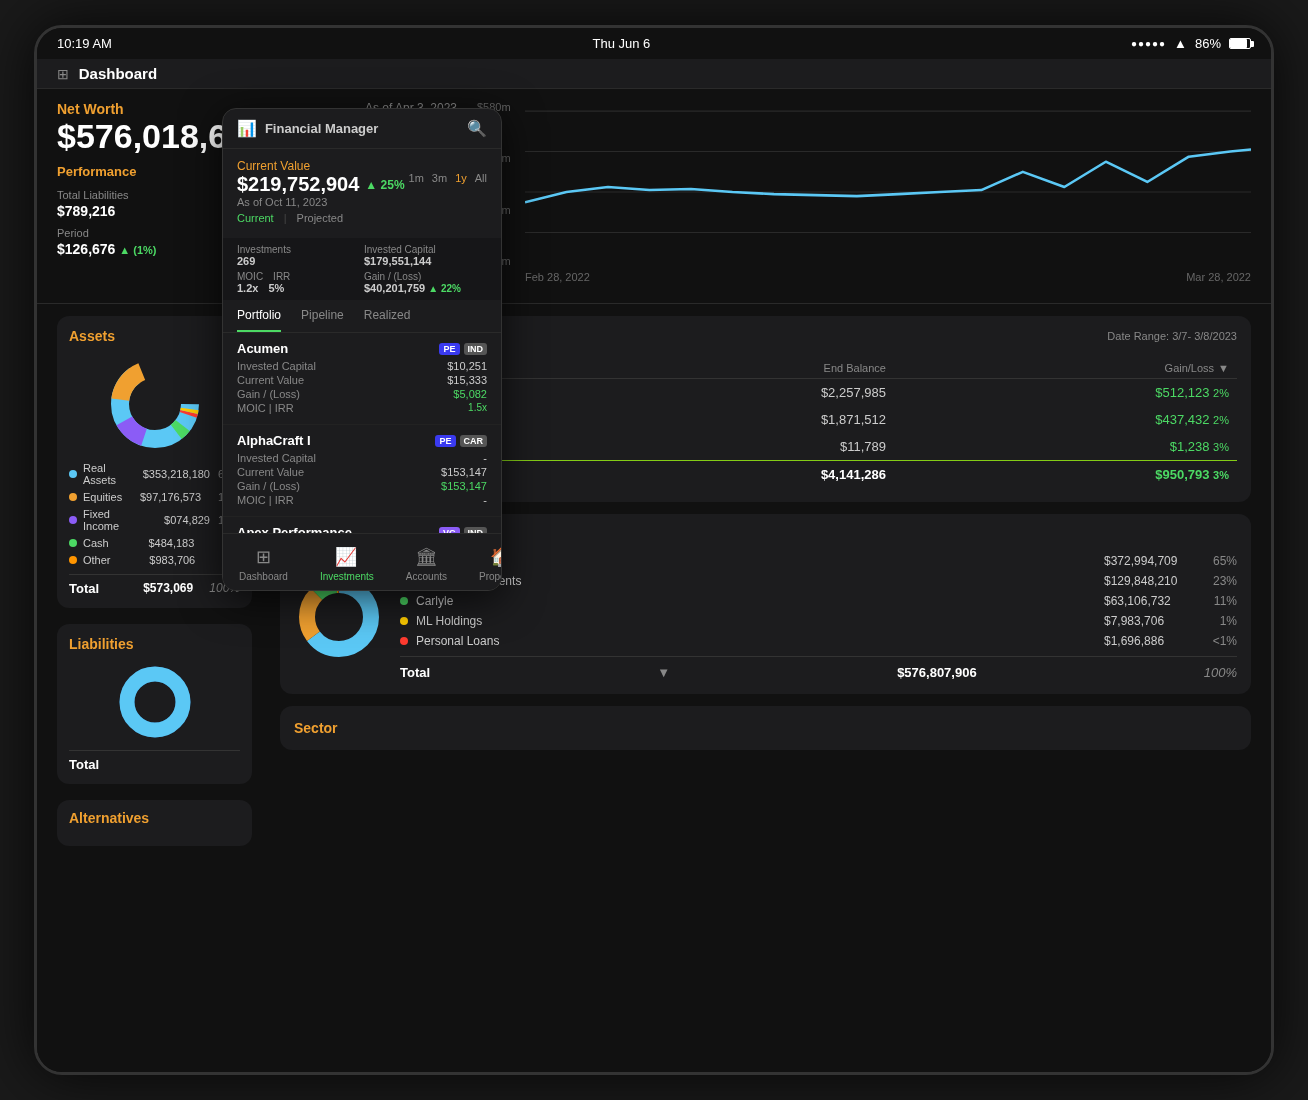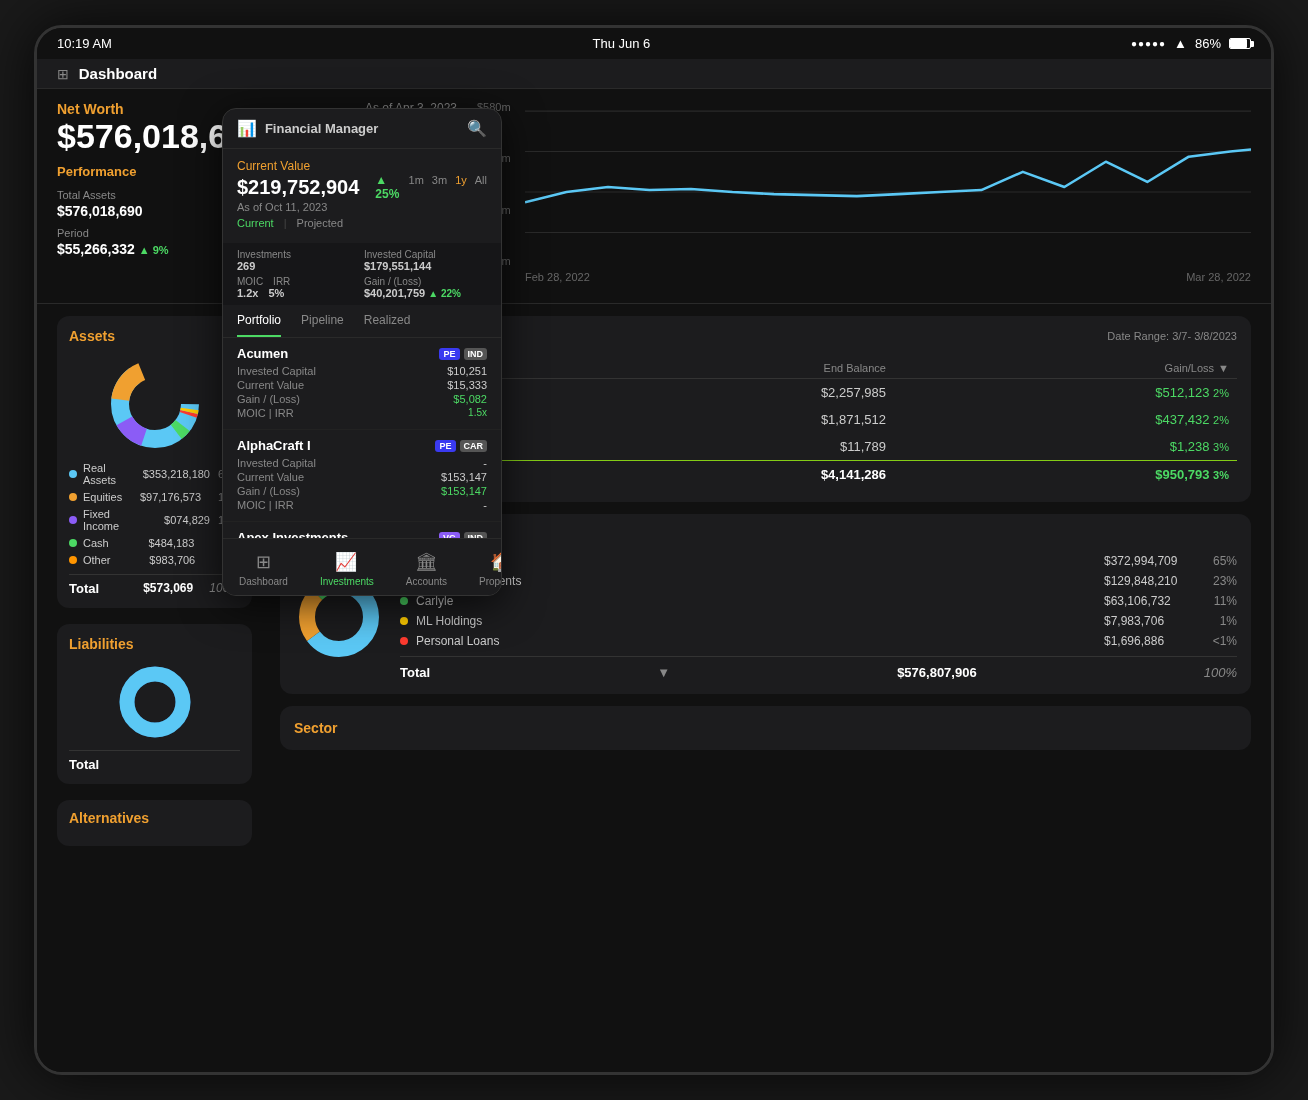--- a/index.html
+++ b/index.html
@@ -294,21 +294,21 @@
       display: flex;
       justify-content: space-between;
       align-items: center;
     }
     .current-value-amount {
       font-size: 20px;
       font-weight: 700;
       color: #fff;
       display: flex;
       align-items: center;
-      gap: 16px;
+      gap: 6px;
     }
     .current-value-amount .up { color: #4cd964; font-size: 12px; }
     .cv-tabs { display: flex; gap: 8px; font-size: 11px; color: #888; }
     .cv-tab.active { color: #f0a030; }
     .as-of-date-small { color: #888; font-size: 11px; margin-bottom: 4px; }
     .current-projected {
       display: flex;
       gap: 10px;
       font-size: 11px;
       margin-bottom: 8px;
@@ -460,24 +460,20 @@
       <div class="performance-row">
         <span class="perf-label">Performance</span>
         <div class="perf-tabs">
           <span class="perf-tab active">1m</span>
           <span class="perf-tab">3m</span>
           <span class="perf-tab">1y</span>
           <span class="perf-tab">All</span>
         </div>
       </div>
       <div class="stats-grid">
-        <div class="stat-item">
-          <div class="stat-label">Total Assets</div>
-          <div class="stat-value">$576,018,690</div>
-        </div>
         <div class="stat-item">
           <div class="stat-label">Total Liabilities</div>
           <div class="stat-value">$789,216</div>
         </div>
         <div class="stat-item">
           <div class="stat-label">Period</div>
           <div class="stat-value">
             <span>$55,266,332</span>
             <span class="stat-change">▲ 9%</span>
           </div>
@@ -827,21 +823,21 @@
           <span class="val-green">$153,147</span>
         </div>
         <div class="modal-item-row">
           <span>MOIC | IRR</span>
           <span class="val">-</span>
         </div>
       </div>
 
       <div class="modal-list-item">
         <div class="modal-item-header">
-          <span class="modal-item-name">Apex Investments</span>
+          <span class="modal-item-name">Apex Performance</span>
           <div class="modal-item-tags">
             <span class="tag tag-vc">VC</span>
             <span class="tag tag-ind">IND</span>
           </div>
         </div>
 
       </div>
 
     </div>
 

